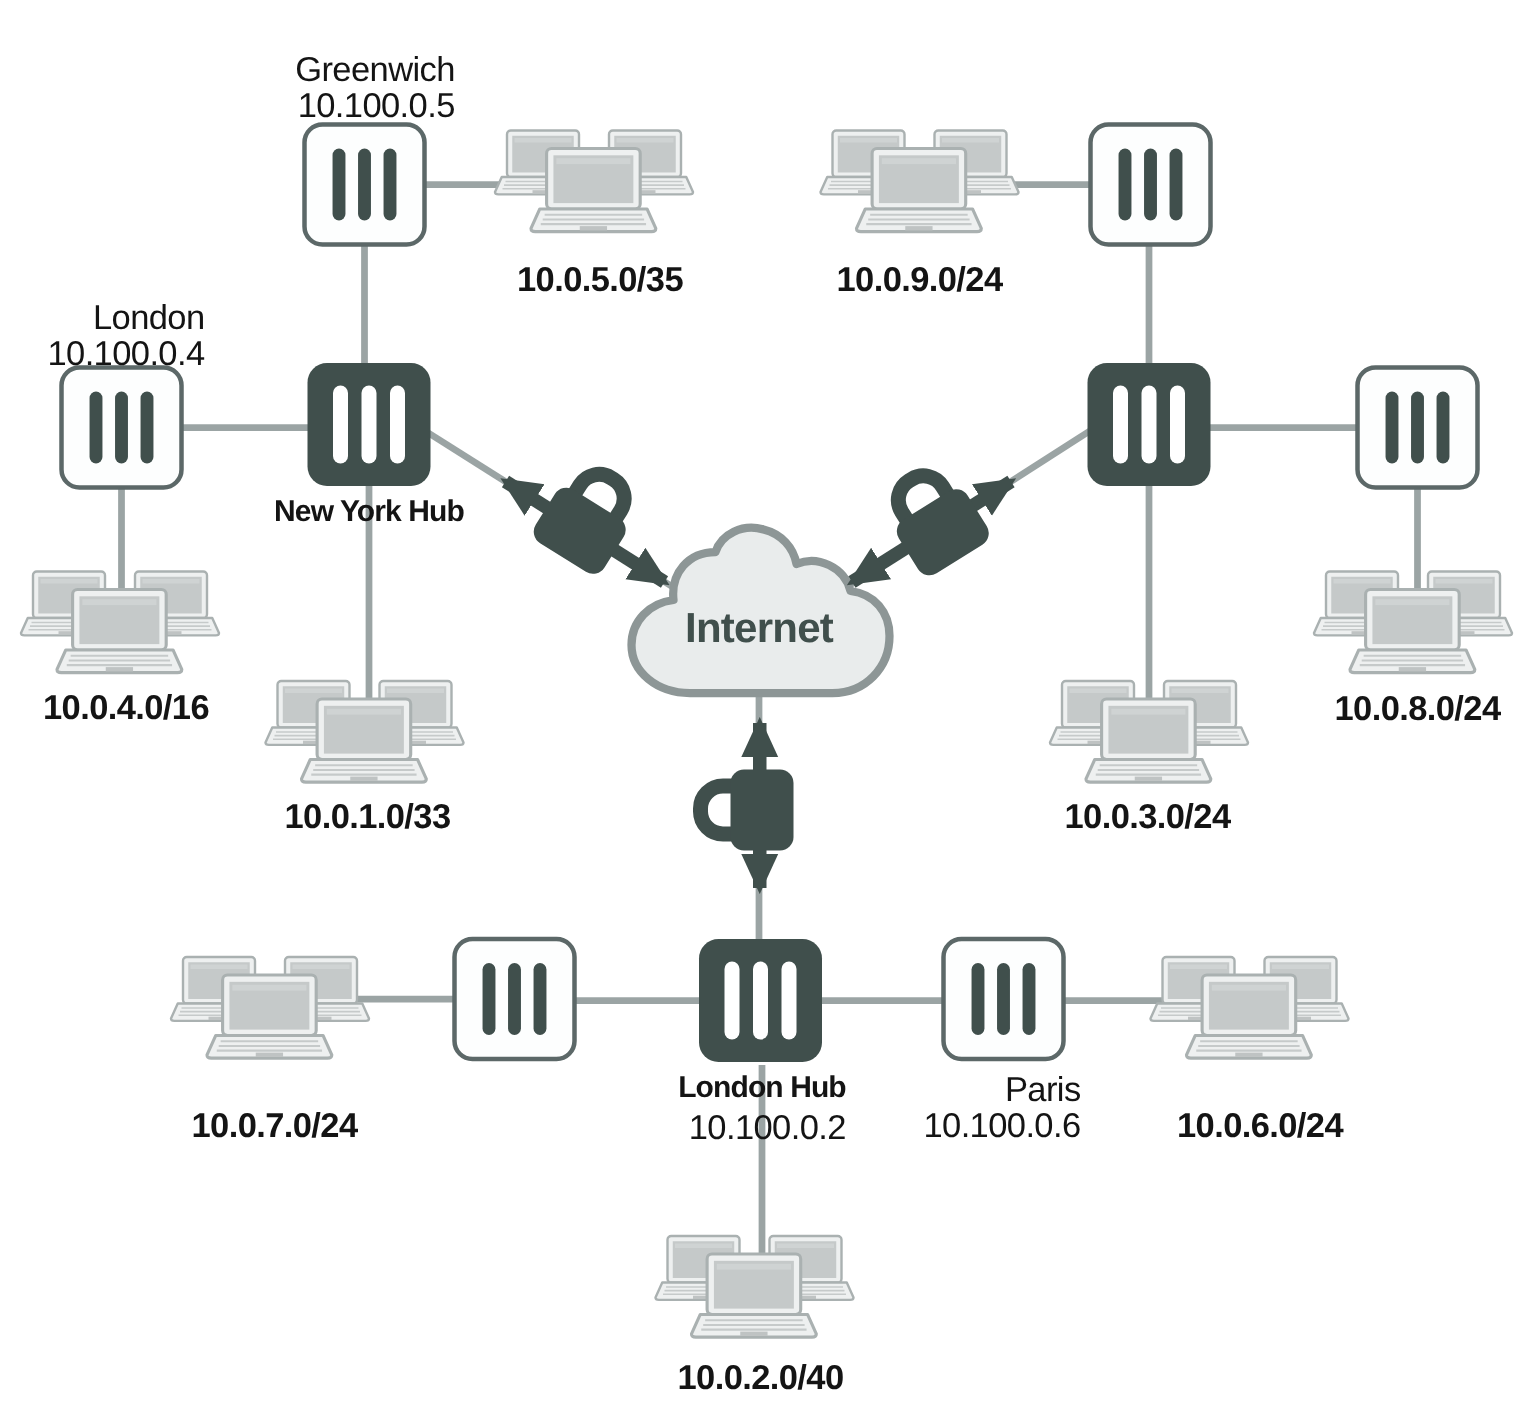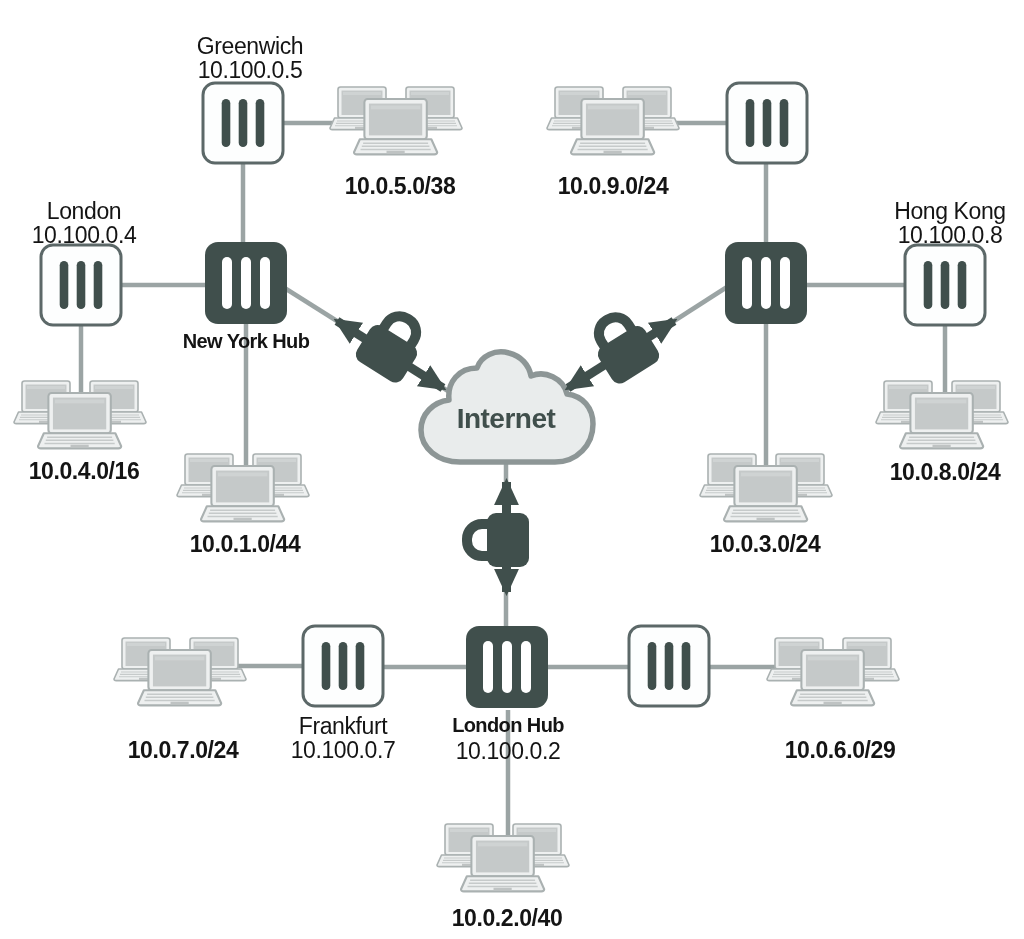--- a/index.html
+++ b/index.html
@@ -1,19 +1,19 @@
 <!DOCTYPE html>
 <html><head>
 <meta charset="utf-8">
 <style>
   html,body{margin:0;padding:0;background:#ffffff;}
   #stage{position:relative;width:1024px;height:939px;background:#ffffff;overflow:hidden;
          font-family:"Liberation Sans",sans-serif;}
   #net-svg{position:absolute;left:0;top:0;}
-  .lbl{position:absolute;transform:translateX(-50%);text-align:center;white-space:nowrap;
+  .lbl{position:absolute;transform:translateX(-50%);text-align:right;white-space:nowrap;
        color:#141414;font-size:23px;line-height:24px;font-weight:500;letter-spacing:-0.4px;}
   .lbl .hub-name{font-weight:800;font-size:20px;line-height:27px;letter-spacing:-0.6px;}
   .lan{font-weight:600;}
   .internet-lbl{position:absolute;transform:translateX(-50%);white-space:nowrap;
        color:#404f4c;font-weight:800;font-size:28px;letter-spacing:-0.5px;text-align:right;}
 </style>
 </head>
 <body>
 
 <div id="stage">
@@ -123,41 +123,37 @@
   <div class="internet-lbl" style="left:506px;top:403px">Internet</div>
 
   <div class="lbl" style="left:250px;top:34px">
     <div>Greenwich</div>
     <div>10.100.0.5</div>
   </div>
   <div class="lbl" style="left:84px;top:199px">
     <div>London</div>
     <div>10.100.0.4</div>
   </div>
-  <div class="lbl" style="left:950px;top:199px">
-    <div>Hong Kong</div>
-    <div>10.100.0.8</div>
-  </div>
   <div class="lbl" style="left:246px;top:328px">
     <div class="hub-name">New York Hub</div>
   </div>
   <div class="lbl" style="left:768px;top:328px">
   </div>
-  <div class="lbl" style="left:343px;top:714px">
-    <div>Frankfurt</div>
-    <div>10.100.0.7</div>
-  </div>
   <div class="lbl" style="left:508px;top:712px">
     <div class="hub-name">London Hub</div>
     <div>10.100.0.2</div>
   </div>
+  <div class="lbl" style="left:668px;top:714px">
+    <div>Paris</div>
+    <div>10.100.0.6</div>
+  </div>
 
-  <div class="lbl lan" style="left:400px;top:174px">10.0.5.0/38</div>
+  <div class="lbl lan" style="left:400px;top:174px">10.0.5.0/35</div>
   <div class="lbl lan" style="left:613px;top:174px">10.0.9.0/24</div>
   <div class="lbl lan" style="left:84px;top:459px">10.0.4.0/16</div>
   <div class="lbl lan" style="left:945px;top:460px">10.0.8.0/24</div>
-  <div class="lbl lan" style="left:245px;top:532px">10.0.1.0/44</div>
+  <div class="lbl lan" style="left:245px;top:532px">10.0.1.0/33</div>
   <div class="lbl lan" style="left:765px;top:532px">10.0.3.0/24</div>
   <div class="lbl lan" style="left:183px;top:738px">10.0.7.0/24</div>
-  <div class="lbl lan" style="left:840px;top:738px">10.0.6.0/29</div>
+  <div class="lbl lan" style="left:840px;top:738px">10.0.6.0/24</div>
   <div class="lbl lan" style="left:507px;top:906px">10.0.2.0/40</div>
 
 </div>
 
 </body></html>

